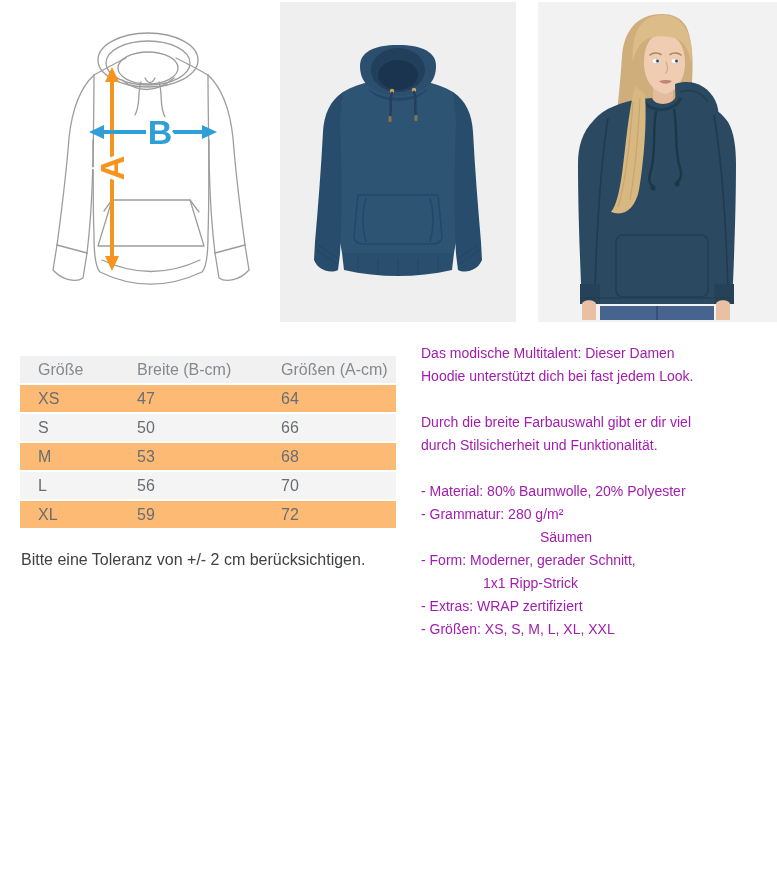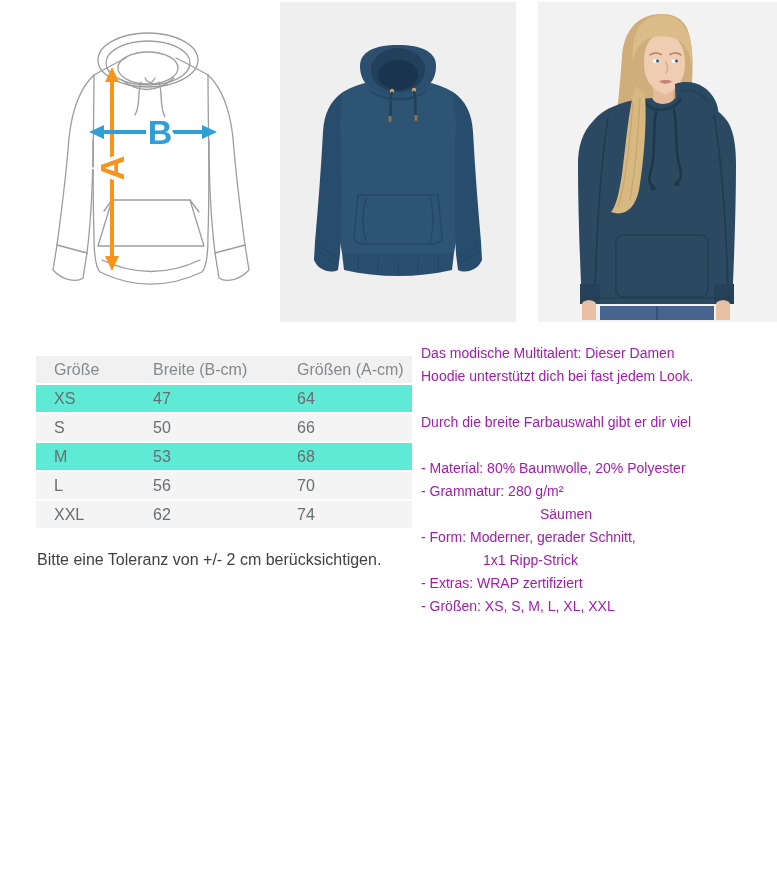--- a/index.html
+++ b/index.html
@@ -24,42 +24,42 @@
   .photo-model {
     position: absolute; left: 538px; top: 2px;
     width: 239px; height: 320px;
     background: #f2f2f2;
   }
   .diagram-box svg, .photo-flat svg, .photo-model svg {
     display: block; width: 100%; height: 100%;
   }
   
   .left-col {
-    position: absolute; left: 36px; top: 356px; width: 376px;
+    position: absolute; left: 20px; top: 356px; width: 376px;
   }
   table.size-table {
     border-collapse: separate; border-spacing: 0;
     width: 376px; table-layout: fixed;
     font-size: 16px;
   }
   table.size-table col.c1 { width: 99px; }
   table.size-table col.c2 { width: 144px; }
   table.size-table col.c3 { width: 133px; }
   table.size-table th {
     font-weight: normal; text-align: left;
     color: #84898e; background: #f1f1f1;
     height: 27px; padding: 0 0 0 18px;
     border-bottom: 2px solid #ffffff;
   }
   table.size-table td {
     color: #696e73;
     height: 27px; padding: 0 0 0 18px;
     border-bottom: 2px solid #ffffff;
   }
-  table.size-table tr.row-odd td  { background: #5eead4; }
+  table.size-table tr.row-odd td  { background: #fdba74; }
   table.size-table tr.row-even td { background: #f4f4f4; }
   .tolerance-note {
     margin: 21px 0 17px 1px;
     font-size: 16px; color: #3f4144;
   }
   
   .right-col {
     position: absolute; left: 421px; top: 342px; width: 350px;
     font-size: 14px; line-height: 23px; color: #a21caf;
   }
@@ -252,35 +252,36 @@
         <tr class="row-odd">
           <td>M</td>
           <td>53</td>
           <td>68</td>
         </tr>
         <tr class="row-even">
           <td>L</td>
           <td>56</td>
           <td>70</td>
         </tr>
-        <tr class="row-even">
-          <td>XXL</td>
-          <td>62</td>
-          <td>74</td>
+        <tr class="row-odd">
+          <td>XL</td>
+          <td>59</td>
+          <td>72</td>
         </tr>
       </tbody>
     </table>
     <p class="tolerance-note">Bitte eine Toleranz von +/- 2 cm berücksichtigen.</p>
   </div>
 
   <div class="right-col">
     <div class="desc-line">Das modische Multitalent: Dieser Damen</div>
     <div class="desc-line">Hoodie unterstützt dich bei fast jedem Look.</div>
     <div class="desc-line"></div>
     <div class="desc-line">Durch die breite Farbauswahl gibt er dir viel</div>
+    <div class="desc-line">durch Stilsicherheit und Funktionalität.</div>
     <div class="desc-line"></div>
     <div class="desc-line">- Material: 80% Baumwolle, 20% Polyester</div>
     <div class="desc-line">- Grammatur: 280 g/m²</div>
     <div class="desc-line indent-a">Säumen</div>
     <div class="desc-line">- Form: Moderner, gerader Schnitt,</div>
     <div class="desc-line indent-b">1x1 Ripp-Strick</div>
     <div class="desc-line">- Extras: WRAP zertifiziert</div>
     <div class="desc-line">- Größen: XS, S, M, L, XL, XXL</div>
   </div>
 

